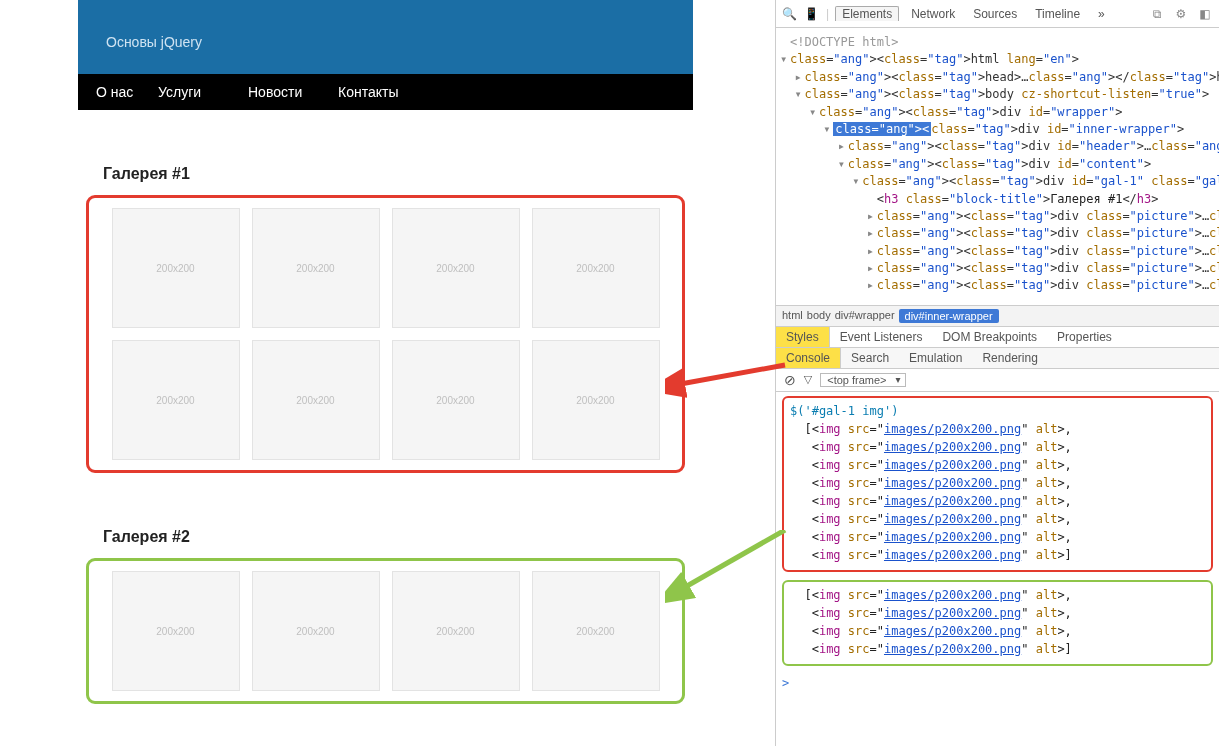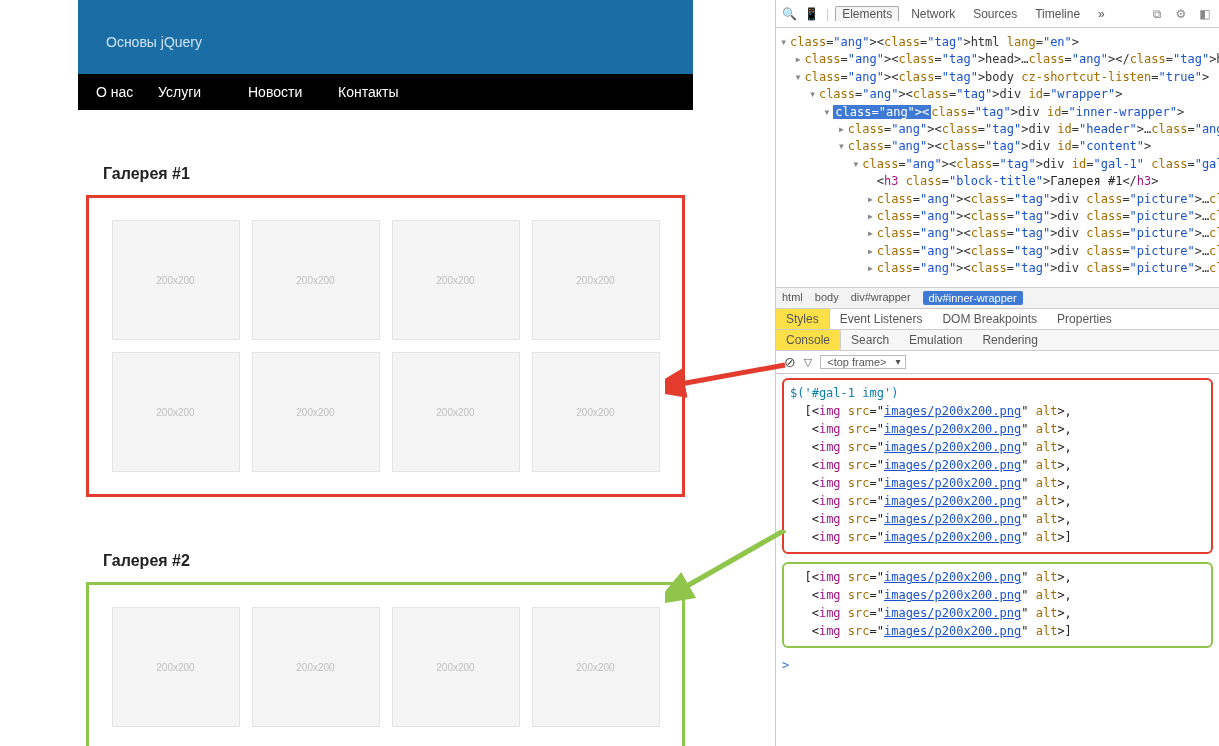--- a/index.html
+++ b/index.html
@@ -10,21 +10,21 @@
 .page { width: 775px; height: 100%; background: #fff; position: relative; }
 .page-inner { margin: 0 0 0 78px; width: 615px; }
 .header { background: #1b6ea5; color: #fff; padding: 28px 28px 24px; }
 .header h1 { font-size: 28px; font-weight: bold; letter-spacing: 0.5px; }
 .header .sub { font-size: 14px; color: #cfe3f2; margin-top: 6px; }
 .nav { background: #000; color: #fff; display: flex; }
 .nav a { color: #fff; padding: 10px 0; width: 90px; text-align: left; font-size: 14px; cursor: pointer; }
 .nav a:first-child { padding-left: 18px; width: 80px; }
 .gallery-block { margin-top: 55px; }
 .gal-title { font-size: 16px; font-weight: bold; margin-left: 25px; margin-bottom: 12px; }
-.gal { border: 3px solid; border-radius: 0; margin: 0 8px; padding: 22px 6px; display: flex; flex-wrap: wrap; gap: 12px 12px; justify-content: center; position: relative; }
+.gal { border: 3px solid; border-radius: 9px; margin: 0 8px; padding: 10px 6px; display: flex; flex-wrap: wrap; gap: 12px 12px; justify-content: center; position: relative; }
 .gal.red { border-color: #e33b2e; }
 .gal.green { border-color: #8fc54a; }
 .pic { width: 128px; height: 120px; background: #f5f5f5; border: 1px solid #e3e3e3; display: flex; align-items: center; justify-content: center; color: #bfbfbf; font-size: 10px; }
 
 
 .arrow { position: absolute; pointer-events: none; }
 
 
 .dev { width: 444px; border-left: 1px solid #ccc; background: #fff; display: flex; flex-direction: column; font-family: "Segoe UI", Arial, sans-serif; }
 .dev-top { height: 28px; border-bottom: 1px solid #ccc; display: flex; align-items: center; padding: 0 6px; gap: 6px; font-size: 12px; color: #555; }
@@ -35,21 +35,21 @@
 .dom { flex: 0 0 auto; font-family: Consolas, monospace; font-size: 12px; padding: 6px 4px 10px 4px; line-height: 1.45; color: #333; overflow: hidden; }
 .dom .ln { white-space: pre; }
 .dom .ang { color: #333; }
 .dom .tag { color: #a31586; }
 .dom .attn { color: #a36d00; }
 .dom .attv { color: #1a52cc; }
 .dom .txt { color: #222; }
 .dom .sel { background: #3e79d6; color: #fff; display: inline; padding: 0 2px; }
 .dom .sel .tag, .dom .sel .attn, .dom .sel .attv { color: #fff; }
 .dom .tri { display: inline-block; width: 10px; color: #888; }
-.crumb { border-top: 1px solid #ccc; border-bottom: 1px solid #ccc; background: #f3f3f3; padding: 3px 6px; font-size: 11px; display: flex; gap: 12px; color: #555; }
+.crumb { border-top: 1px solid #ccc; border-bottom: 1px solid #ccc; background: #f3f3f3; padding: 3px 6px; font-size: 11px; display: flex; gap: 4px; color: #555; }
 .crumb span { cursor: pointer; }
 .crumb .cur { background: #3e79d6; color: #fff; padding: 1px 6px; border-radius: 2px; }
 .subtabs { border-bottom: 1px solid #ccc; display: flex; font-size: 12px; color: #555; }
 .subtabs span { padding: 3px 10px; cursor: pointer; }
 .subtabs2 { border-bottom: 1px solid #ccc; display: flex; font-size: 12px; color: #555; background: #f7f7f7; }
 .subtabs2 span { padding: 3px 10px; cursor: pointer; }
 .subtabs span.act, .subtabs2 span.act { background: #fde047; border-right: 1px solid #ccc; }
 .ctrl { border-bottom: 1px solid #ccc; display: flex; align-items: center; padding: 3px 8px; gap: 8px; font-size: 11px; color: #555; }
 .ctrl .frame { border: 1px solid #bbb; padding: 0 18px 0 6px; position: relative; }
 .ctrl .frame::after { content: "▾"; position: absolute; right: 4px; top: 0; font-size: 10px; }
@@ -135,20 +135,21 @@
       <span class="tab">Timeline</span>
       <span class="tab">»</span>
       <div class="right">
         <span class="icon">⧉</span>
         <span class="icon">⚙</span>
         <span class="icon">◧</span>
       </div>
     </div>
 
     <div class="dom" id="domtree">
+        <div class="ln"><span class="tri"></span><span style="color:#999">&lt;!DOCTYPE html&gt;</span></div>
         <div class="ln"><span class="tri">▾</span><span <span="" class="attn">class</span>=<span class="attv">"ang"</span>&gt;&lt;<span <span="" class="attn">class</span>=<span class="attv">"tag"</span>&gt;html <span class="attn">lang</span>=<span class="attv">"en"</span><span class="ang">&gt;</span></div>
         <div class="ln">  <span class="tri">▸</span><span <span="" class="attn">class</span>=<span class="attv">"ang"</span>&gt;&lt;<span <span="" class="attn">class</span>=<span class="attv">"tag"</span>&gt;head<span class="ang">&gt;</span>…<span <span="" class="attn">class</span>=<span class="attv">"ang"</span>&gt;&lt;/<span <span="" class="attn">class</span>=<span class="attv">"tag"</span>&gt;head</div>
         <div class="ln">  <span class="tri">▾</span><span <span="" class="attn">class</span>=<span class="attv">"ang"</span>&gt;&lt;<span <span="" class="attn">class</span>=<span class="attv">"tag"</span>&gt;body <span class="attn">cz-shortcut-listen</span>=<span class="attv">"true"</span><span class="ang">&gt;</span></div>
         <div class="ln">    <span class="tri">▾</span><span <span="" class="attn">class</span>=<span class="attv">"ang"</span>&gt;&lt;<span <span="" class="attn">class</span>=<span class="attv">"tag"</span>&gt;div <span class="attn">id</span>=<span class="attv">"wrapper"</span><span class="ang">&gt;</span></div>
         <div class="ln">      <span class="tri">▾</span><span class="sel"><span <span="" class="attn">class</span>=<span class="attv">"ang"</span>&gt;&lt;</span><span <span="" class="attn">class</span>=<span class="attv">"tag"</span>&gt;div <span class="attn">id</span>=<span class="attv">"inner-wrapper"</span><span class="ang">&gt;</span></div>
         <div class="ln">        <span class="tri">▸</span><span <span="" class="attn">class</span>=<span class="attv">"ang"</span>&gt;&lt;<span <span="" class="attn">class</span>=<span class="attv">"tag"</span>&gt;div <span class="attn">id</span>=<span class="attv">"header"</span><span class="ang">&gt;</span>…<span <span="" class="attn">class</span>=<span class="attv">"ang"</span>&gt;&lt;/=&gt;div</div>
         <div class="ln">        <span class="tri">▾</span><span <span="" class="attn">class</span>=<span class="attv">"ang"</span>&gt;&lt;<span <span="" class="attn">class</span>=<span class="attv">"tag"</span>&gt;div <span class="attn">id</span>=<span class="attv">"content"</span><span class="ang">&gt;</span></div>
         <div class="ln">          <span class="tri">▾</span><span <span="" class="attn">class</span>=<span class="attv">"ang"</span>&gt;&lt;<span <span="" class="attn">class</span>=<span class="attv">"tag"</span>&gt;div <span class="attn">id</span>=<span class="attv">"gal-1"</span> <span class="attn">class</span>=<span class="attv">"gallery"</span></div>
         <div class="ln">            <span class="tri"></span>&lt;<span class="tag">h3</span> <span class="attn">class</span>=<span class="attv">"block-title"</span>&gt;<span class="txt">Галерея #1</span>&lt;/<span class="tag">h3</span>&gt;</div>
         <div class="ln">            <span class="tri">▸</span><span <span="" class="attn">class</span>=<span class="attv">"ang"</span>&gt;&lt;<span <span="" class="attn">class</span>=<span class="attv">"tag"</span>&gt;div <span class="attn">class</span>=<span class="attv">"picture"</span><span class="ang">&gt;</span>…<span <span="" class="attn">class</span>=&gt;&lt;/=&gt;div</div>

